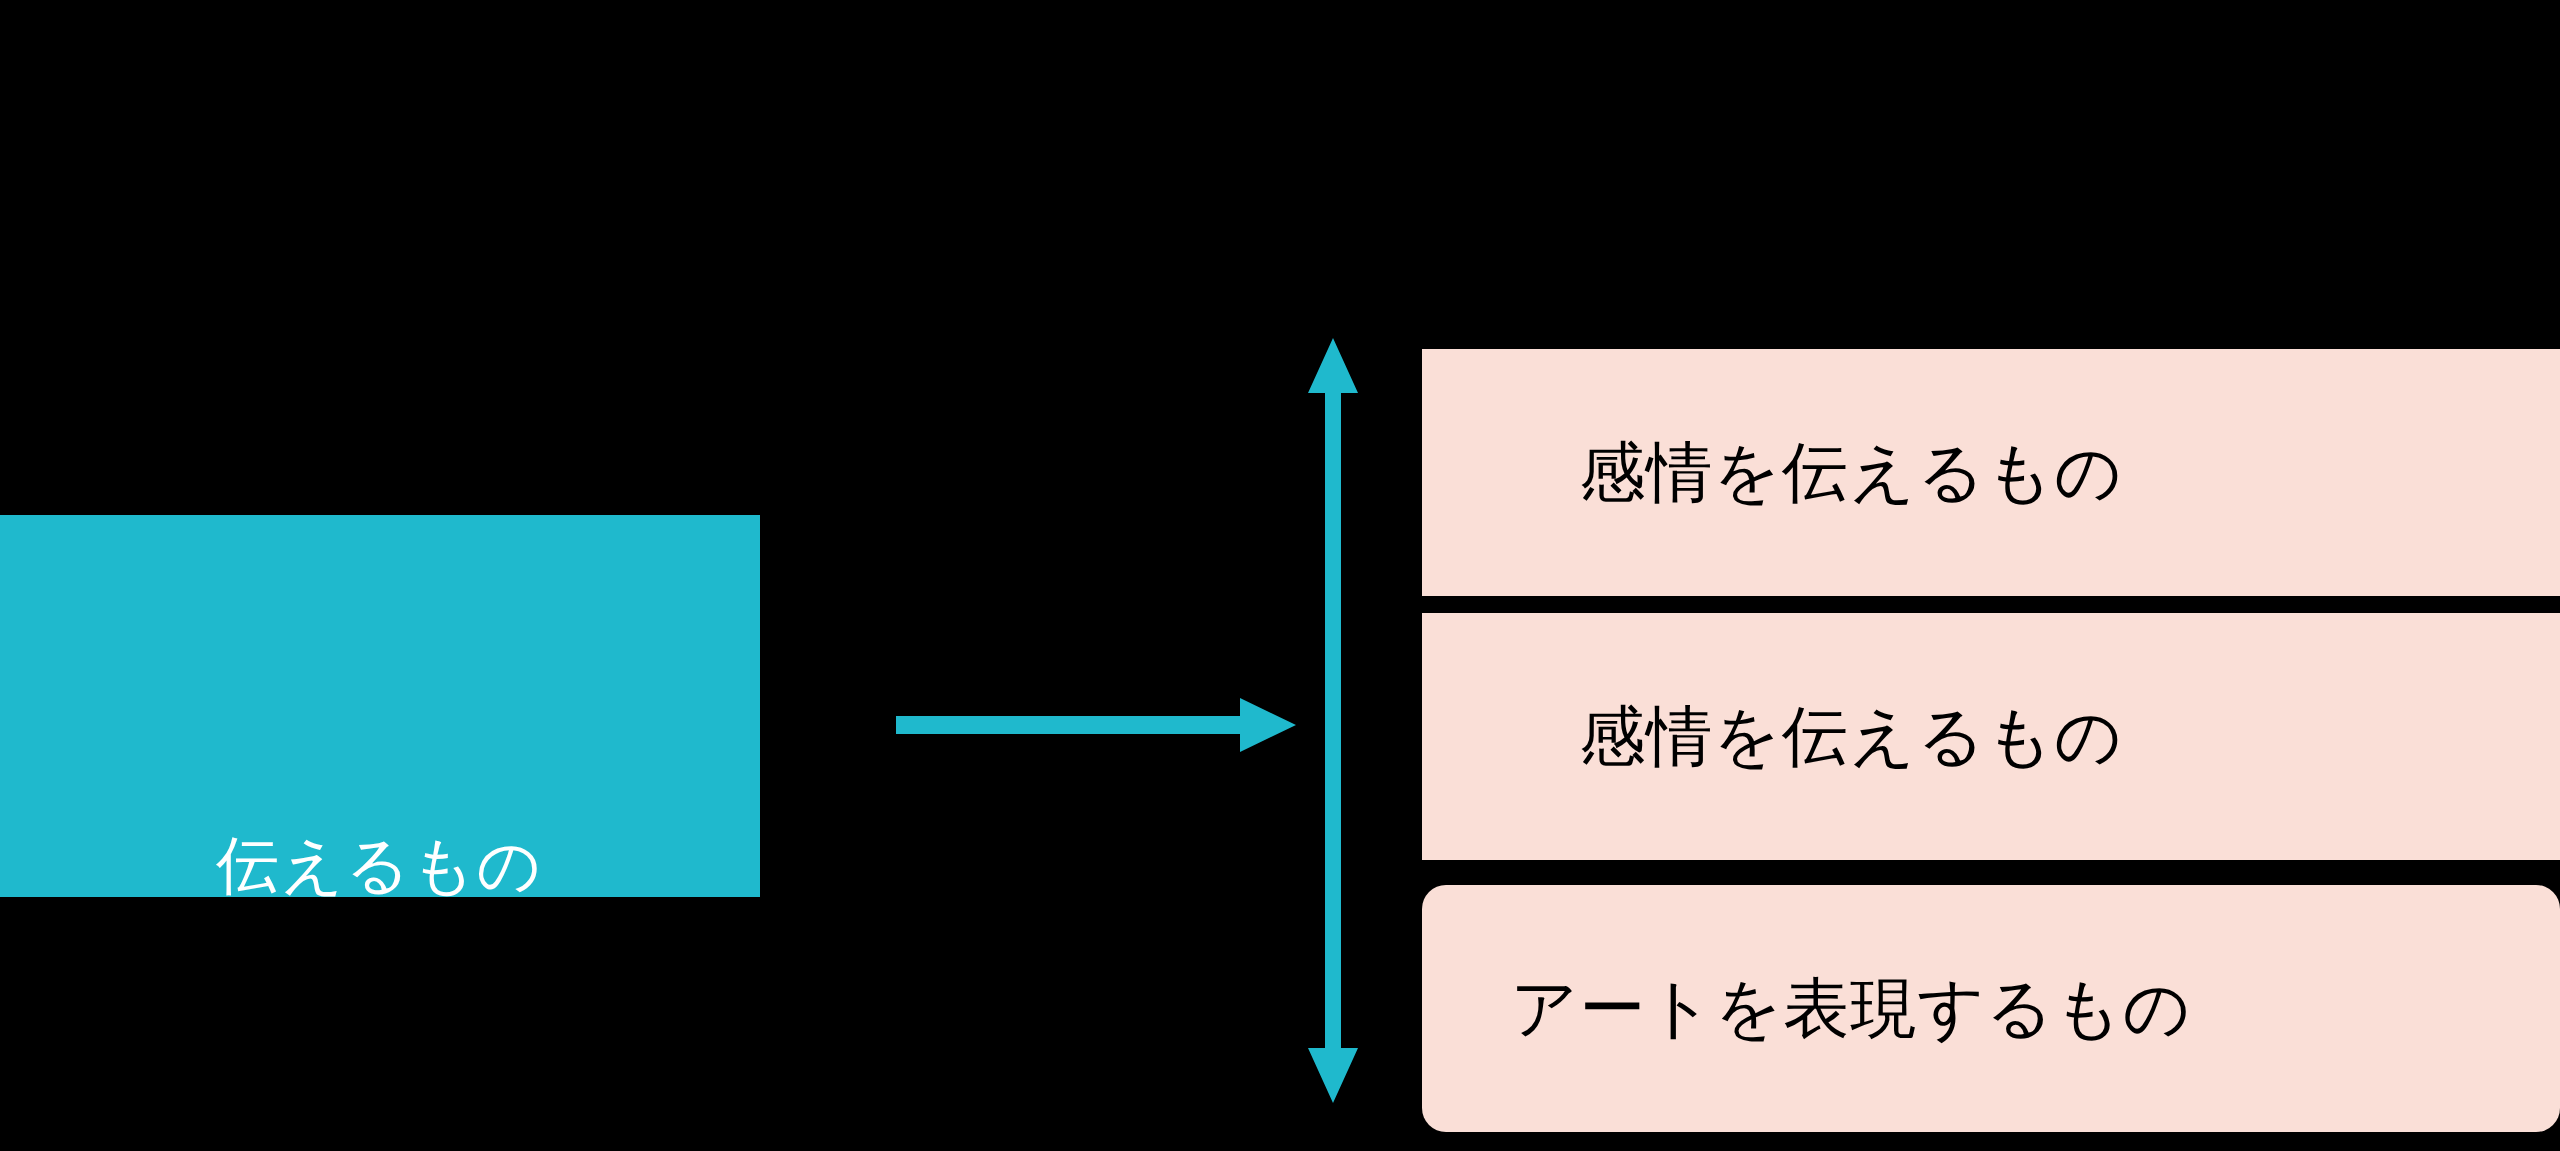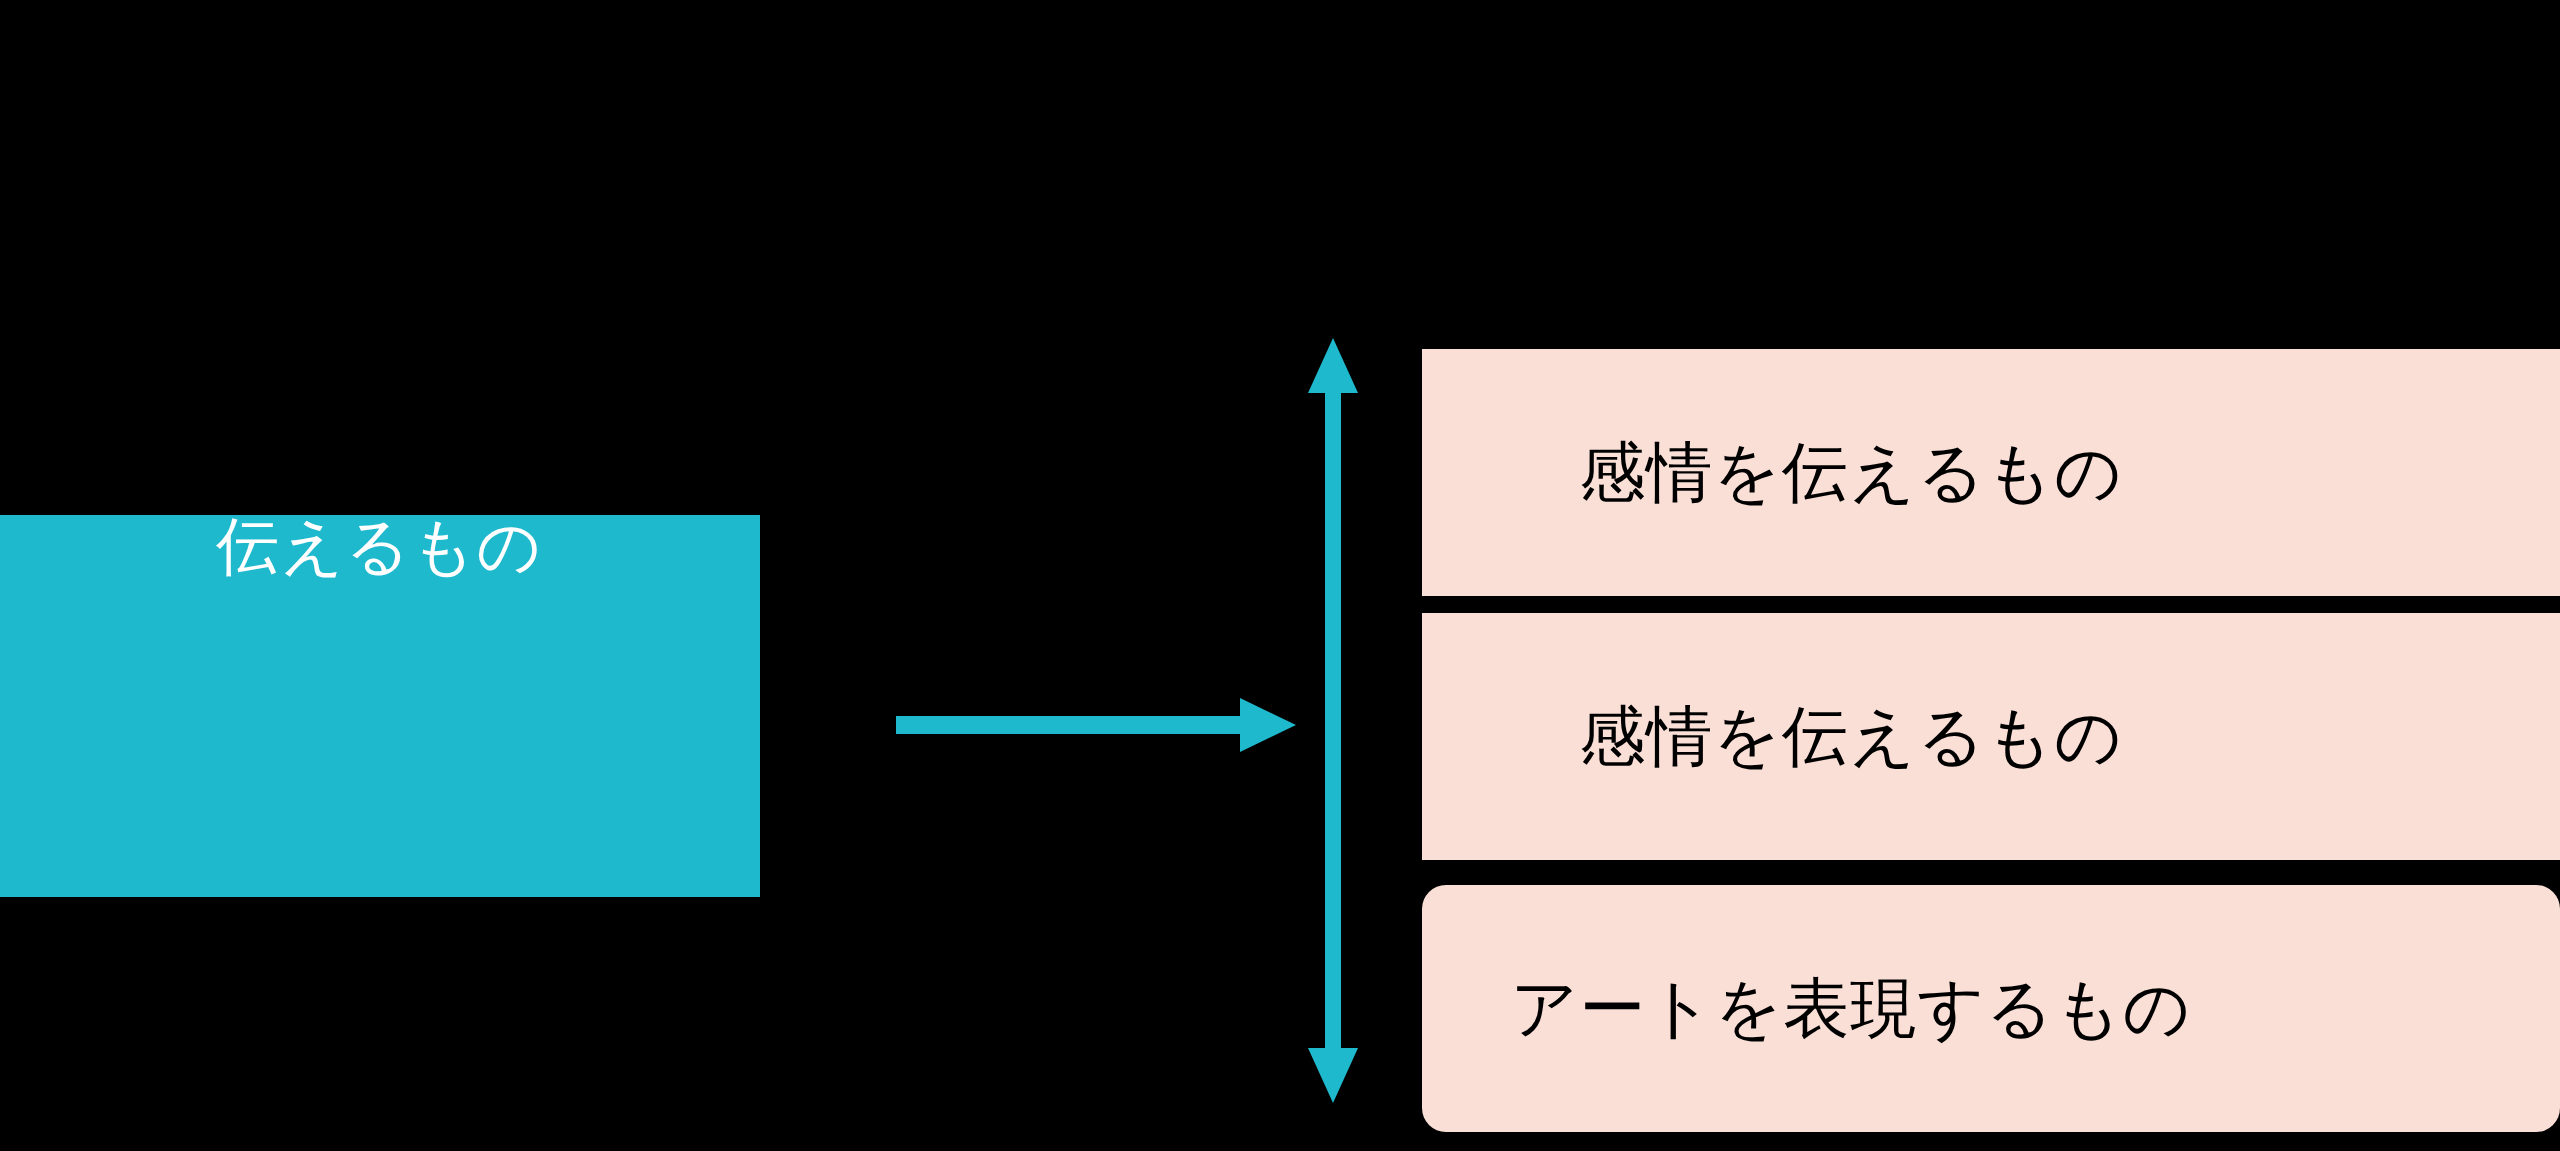--- a/index.html
+++ b/index.html
@@ -20,21 +20,21 @@
 
   
   .source-box {
     position: absolute;
     left: 0px;
     top: 515px;
     width: 760px;
     height: 382px;
     background: #1FB9CD;
     display: flex;
-    align-items: flex-start;
+    align-items: flex-end;
     justify-content: center;
     box-sizing: border-box;
   }
   .source-box .label {
     color: #FFFFFF;
     font-size: 63px;
     line-height: 1;
     letter-spacing: 1px;
     font-weight: 400;
     white-space: nowrap;

